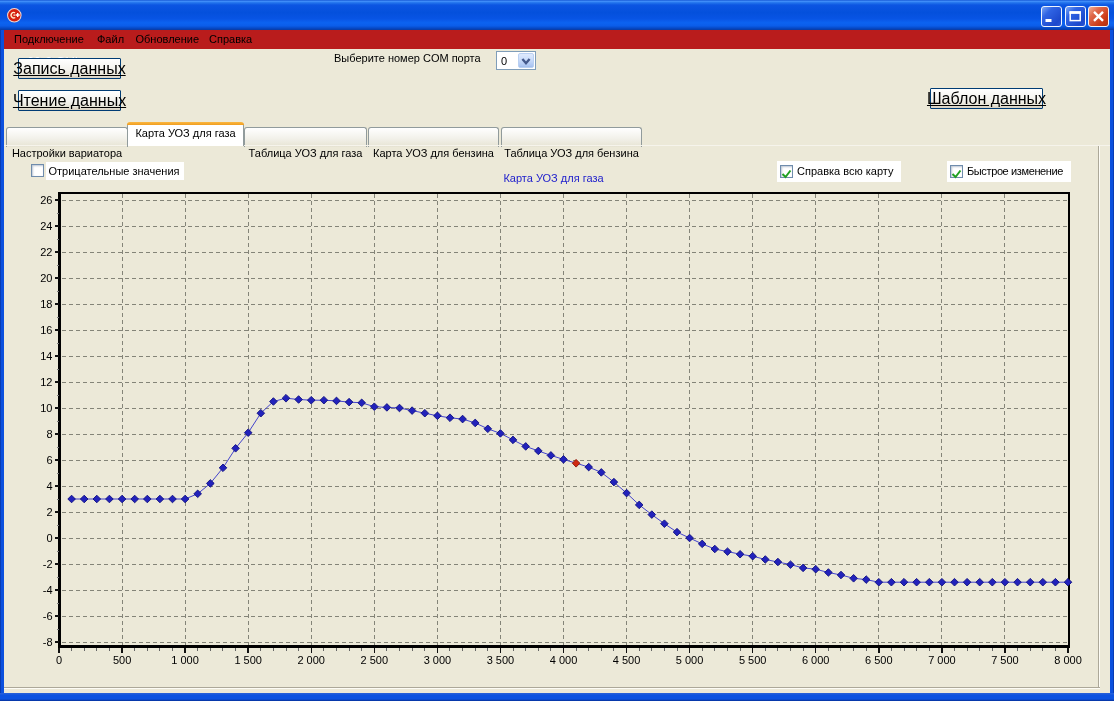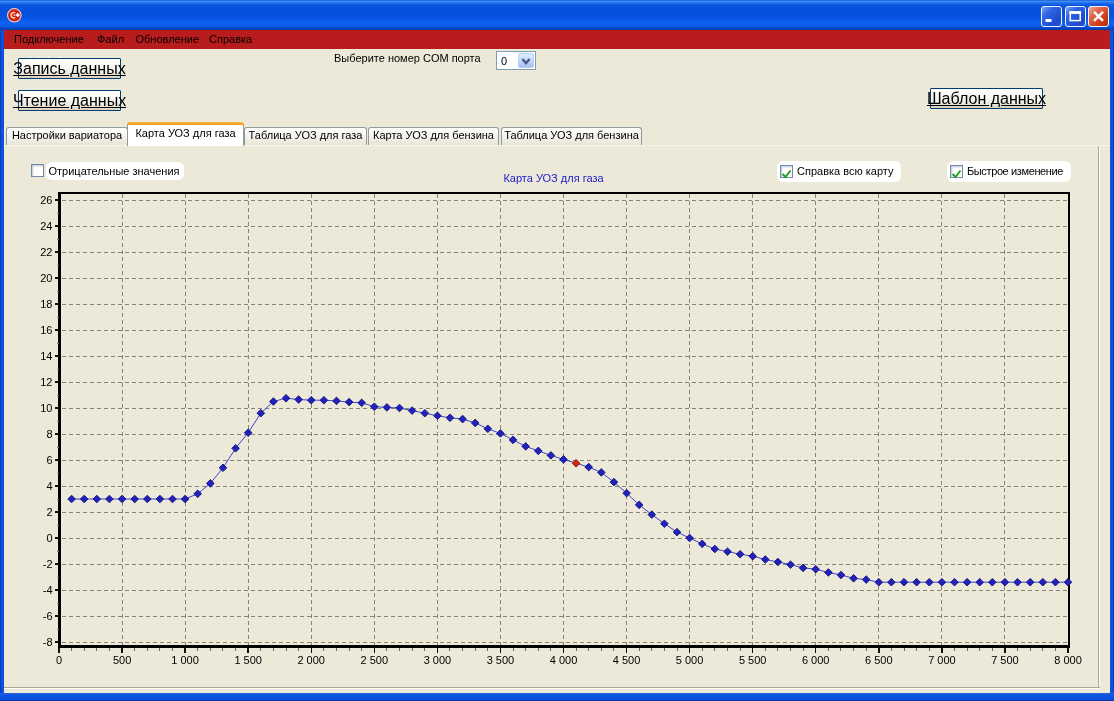--- a/index.html
+++ b/index.html
@@ -22,33 +22,33 @@
 
 .xbtn{border:1px solid #003c74;border-radius:1px;background:linear-gradient(180deg,#ffffff 0%,#f4f3ee 55%,#e8e6da 80%,#d8d0bf 100%);
  font-size:16px;display:flex;align-items:center;justify-content:center;color:#000;white-space:nowrap;text-decoration:underline;}
 
 #combo{left:496px;top:51px;width:40px;height:19px;background:#fff;border:1px solid #7f9db9;}
 #combotext{left:4px;top:3px;font-size:11px;}
 #combobtn{right:1px;top:1px;width:16px;height:15px;background:linear-gradient(180deg,#dfeafd 0%,#cadcfa 45%,#adc6f2 90%,#a0bbea 100%);border:1px solid #b9d0f2;border-radius:2px;}
 
 .tab{position:absolute;border:1px solid #919b9c;border-bottom:none;border-radius:3px 3px 0 0;
  background:linear-gradient(180deg,#ffffff 0%,#f2f1ea 55%,#e6e3d2 100%);font-size:11px;
- display:flex;align-items:flex-start;justify-content:center;padding-top:1px;white-space:nowrap;}
+ display:flex;align-items:flex-start;justify-content:center;padding-top:19px;white-space:nowrap;}
 #tabactive{background:#fff;z-index:3;border-top:none;padding-top:4px;}
 #tabactive::before{content:"";position:absolute;left:-1px;top:-1px;right:-1px;height:2.5px;border-radius:3px 3px 0 0;
  background:linear-gradient(180deg,#fbb740 0%,#ef9d20 100%);}
 #tabline{left:4px;top:145px;width:1106px;height:1px;background:#f6f4ec;z-index:1;}
 
 #pageR1{left:1098px;top:146px;width:1px;height:543px;background:#aca899;}
 #pageR2{left:1099px;top:146px;width:1px;height:543px;background:#fdfcf5;}
 #pageB1{left:4px;top:687px;width:1096px;height:1px;background:#aca899;}
 #pageB2{left:4px;top:688px;width:1096px;height:1px;background:#fdfcf5;}
 
 .cb{position:absolute;width:13px;height:13px;background:#fff;border:1px solid #6f8cac;box-shadow:inset 1px 1px 2px rgba(60,90,130,.35);}
-.wlab{position:absolute;background:#fff;font-size:11px;color:#000;display:flex;align-items:center;white-space:nowrap;border-radius:6px;}
+.wlab{position:absolute;background:#fff;font-size:11px;color:#000;display:flex;align-items:center;white-space:nowrap;}
 
 #ctitle{left:0;top:172px;width:1107px;text-align:center;font-size:11px;color:#2121cc;}
 svg#chart{position:absolute;left:0;top:0;}
 .ax{font-size:11px;}
 .gl{stroke:#848478;stroke-width:1;stroke-dasharray:4 3;}
 </style></head>
 <body>
 <svg id="chart" width="1114" height="701" viewBox="0 0 1114 701">
 <g shape-rendering="crispEdges">
       <line x1="61.5" y1="642.0" x2="1068" y2="642.0" class="gl"></line>

